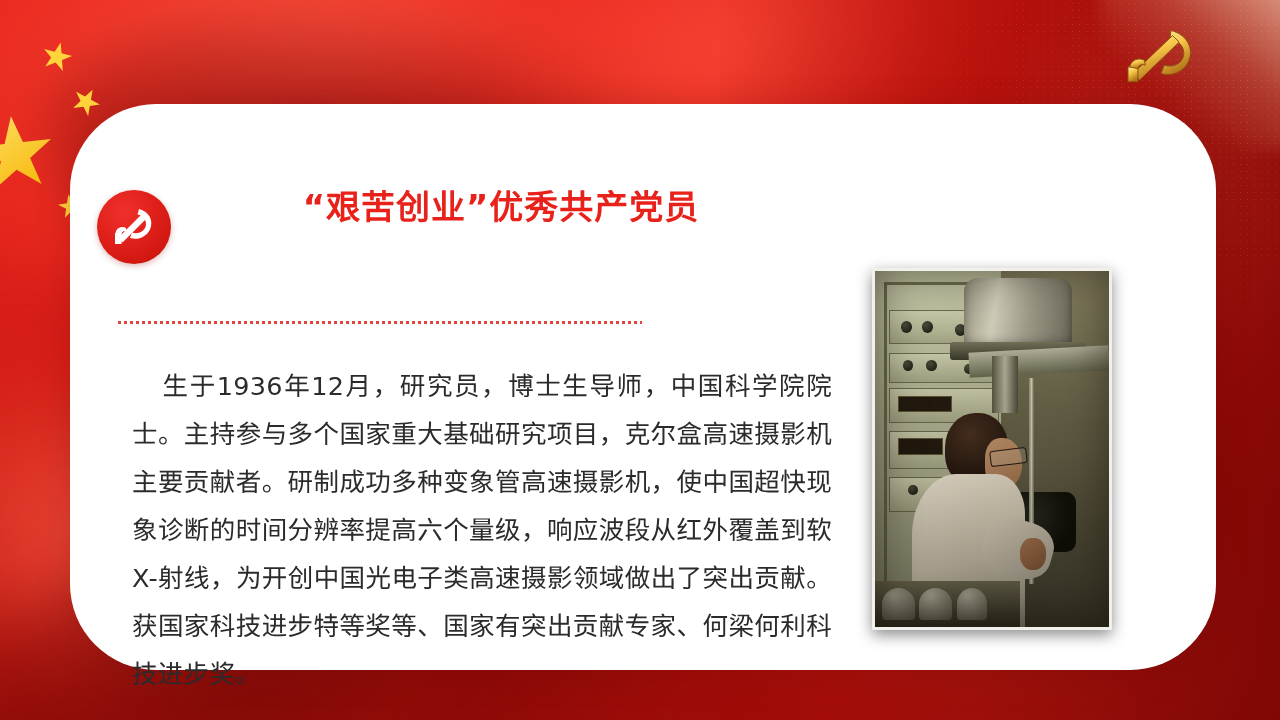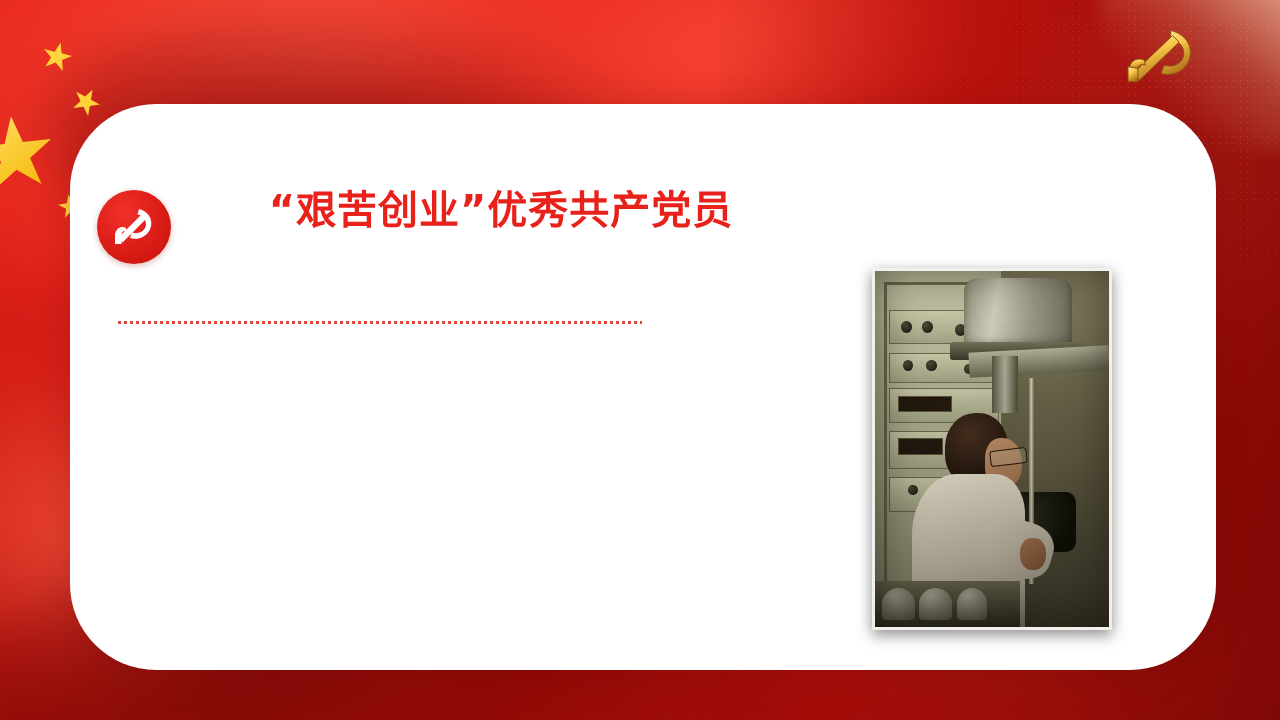--- a/index.html
+++ b/index.html
@@ -158,21 +158,21 @@
 
   
   .title-block {
     position: absolute;
     left: 118px; top: 84px;
     width: 626px;
     text-align: center;
   }
   .headline {
     font-family: "DejaVu Sans", "Liberation Sans", sans-serif;
-    font-size: 40px;
+    font-size: 34px;
     font-weight: 700;
     letter-spacing: 1px;
     color: #e8221b;
     line-height: 1.12;
     white-space: nowrap;
   }
   .person-name {
     margin-top: 6px;
     font-family: "DejaVu Serif", "Liberation Serif", serif;
     font-size: 37px;
@@ -391,20 +391,21 @@
         </g>
       </svg>
     </div>
 
     <div class="title-block">
       <div class="headline">“艰苦创业”优秀共产党员</div>
     </div>
 
     <div class="divider"></div>
 
+    <p class="body-text">生于1936年12月，研究员，博士生导师，中国科学院院士。主持参与多个国家重大基础研究项目，克尔盒高速摄影机主要贡献者。研制成功多种变象管高速摄影机，使中国超快现象诊断的时间分辨率提高六个量级，响应波段从红外覆盖到软X-射线，为开创中国光电子类高速摄影领域做出了突出贡献。获国家科技进步特等奖等、国家有突出贡献专家、何梁何利科技进步奖。</p>
 
     <div class="photo">
       <div class="photo-inner">
         <div class="ph-rack"></div>
         <div class="ph-rack-frame"></div>
         <div class="ph-panel ph-p1"></div>
         <div class="ph-panel ph-p2"></div>
         <div class="ph-panel ph-p3"></div>
         <div class="ph-panel ph-p4"></div>
         <div class="ph-panel ph-p5"></div>

